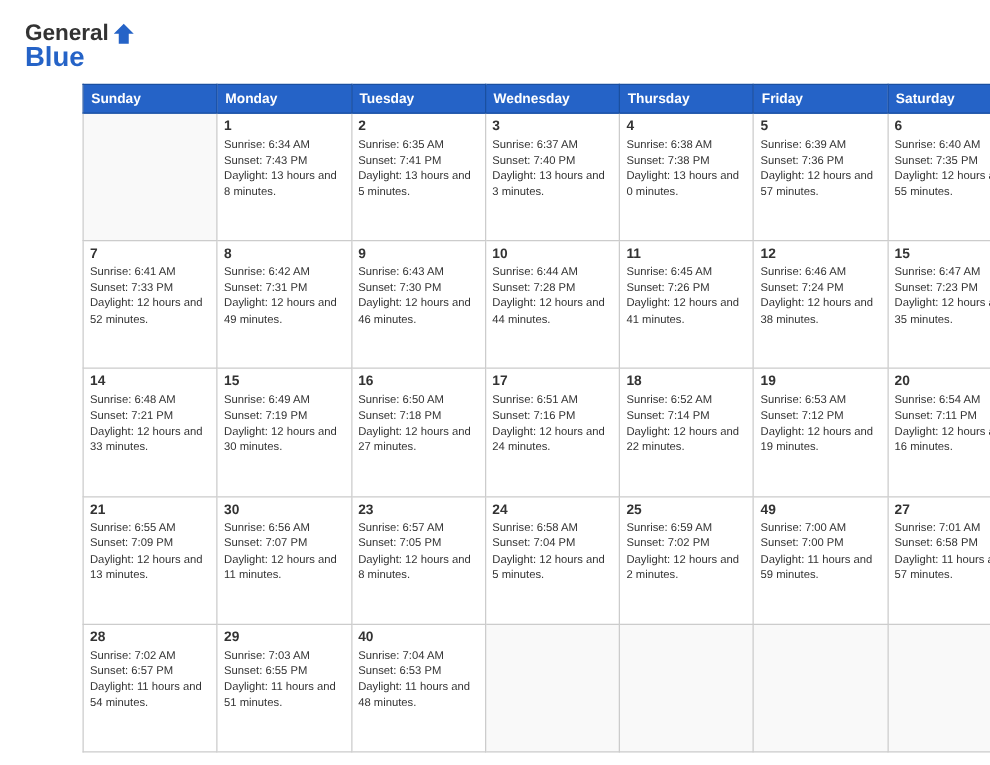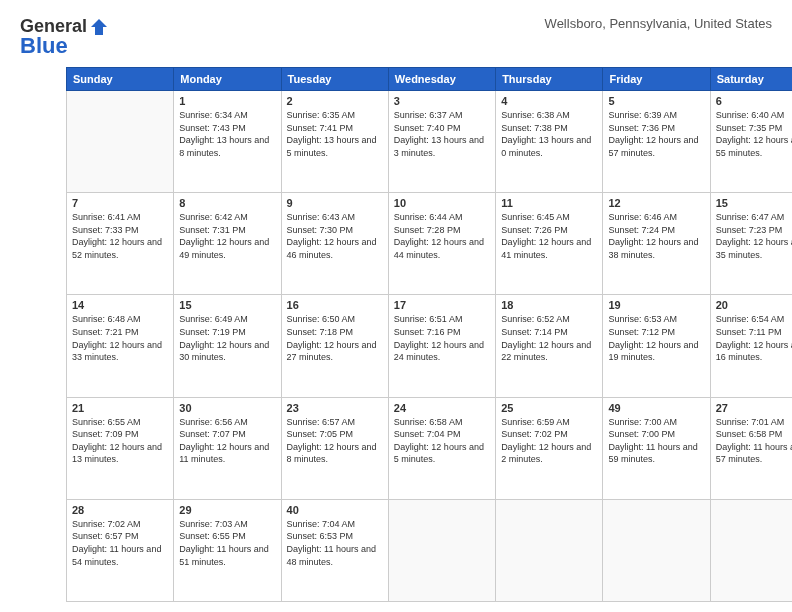--- a/index.html
+++ b/index.html
@@ -108,21 +108,20 @@
     <div class="logo">
       <div class="logo-text">
         <span class="logo-general">General</span>
         <svg class="logo-icon" viewBox="0 0 20 20">
           <polygon points="10,2 18,10 14,10 14,18 6,18 6,10 2,10" fill="#2563c7"></polygon>
         </svg>
       </div>
       <span class="logo-blue" style="font-size:22px;font-weight:bold;color:#2563c7;margin-top:-4px;">Blue</span>
     </div>
     <div class="title-block">
-      <div class="location">Wellsboro, Pennsylvania, United States</div>
     </div>
   </div>
 
   <table class="calendar">
     <thead>
       <tr>
         <th>Sunday</th>
         <th>Monday</th>
         <th>Tuesday</th>
         <th>Wednesday</th>

